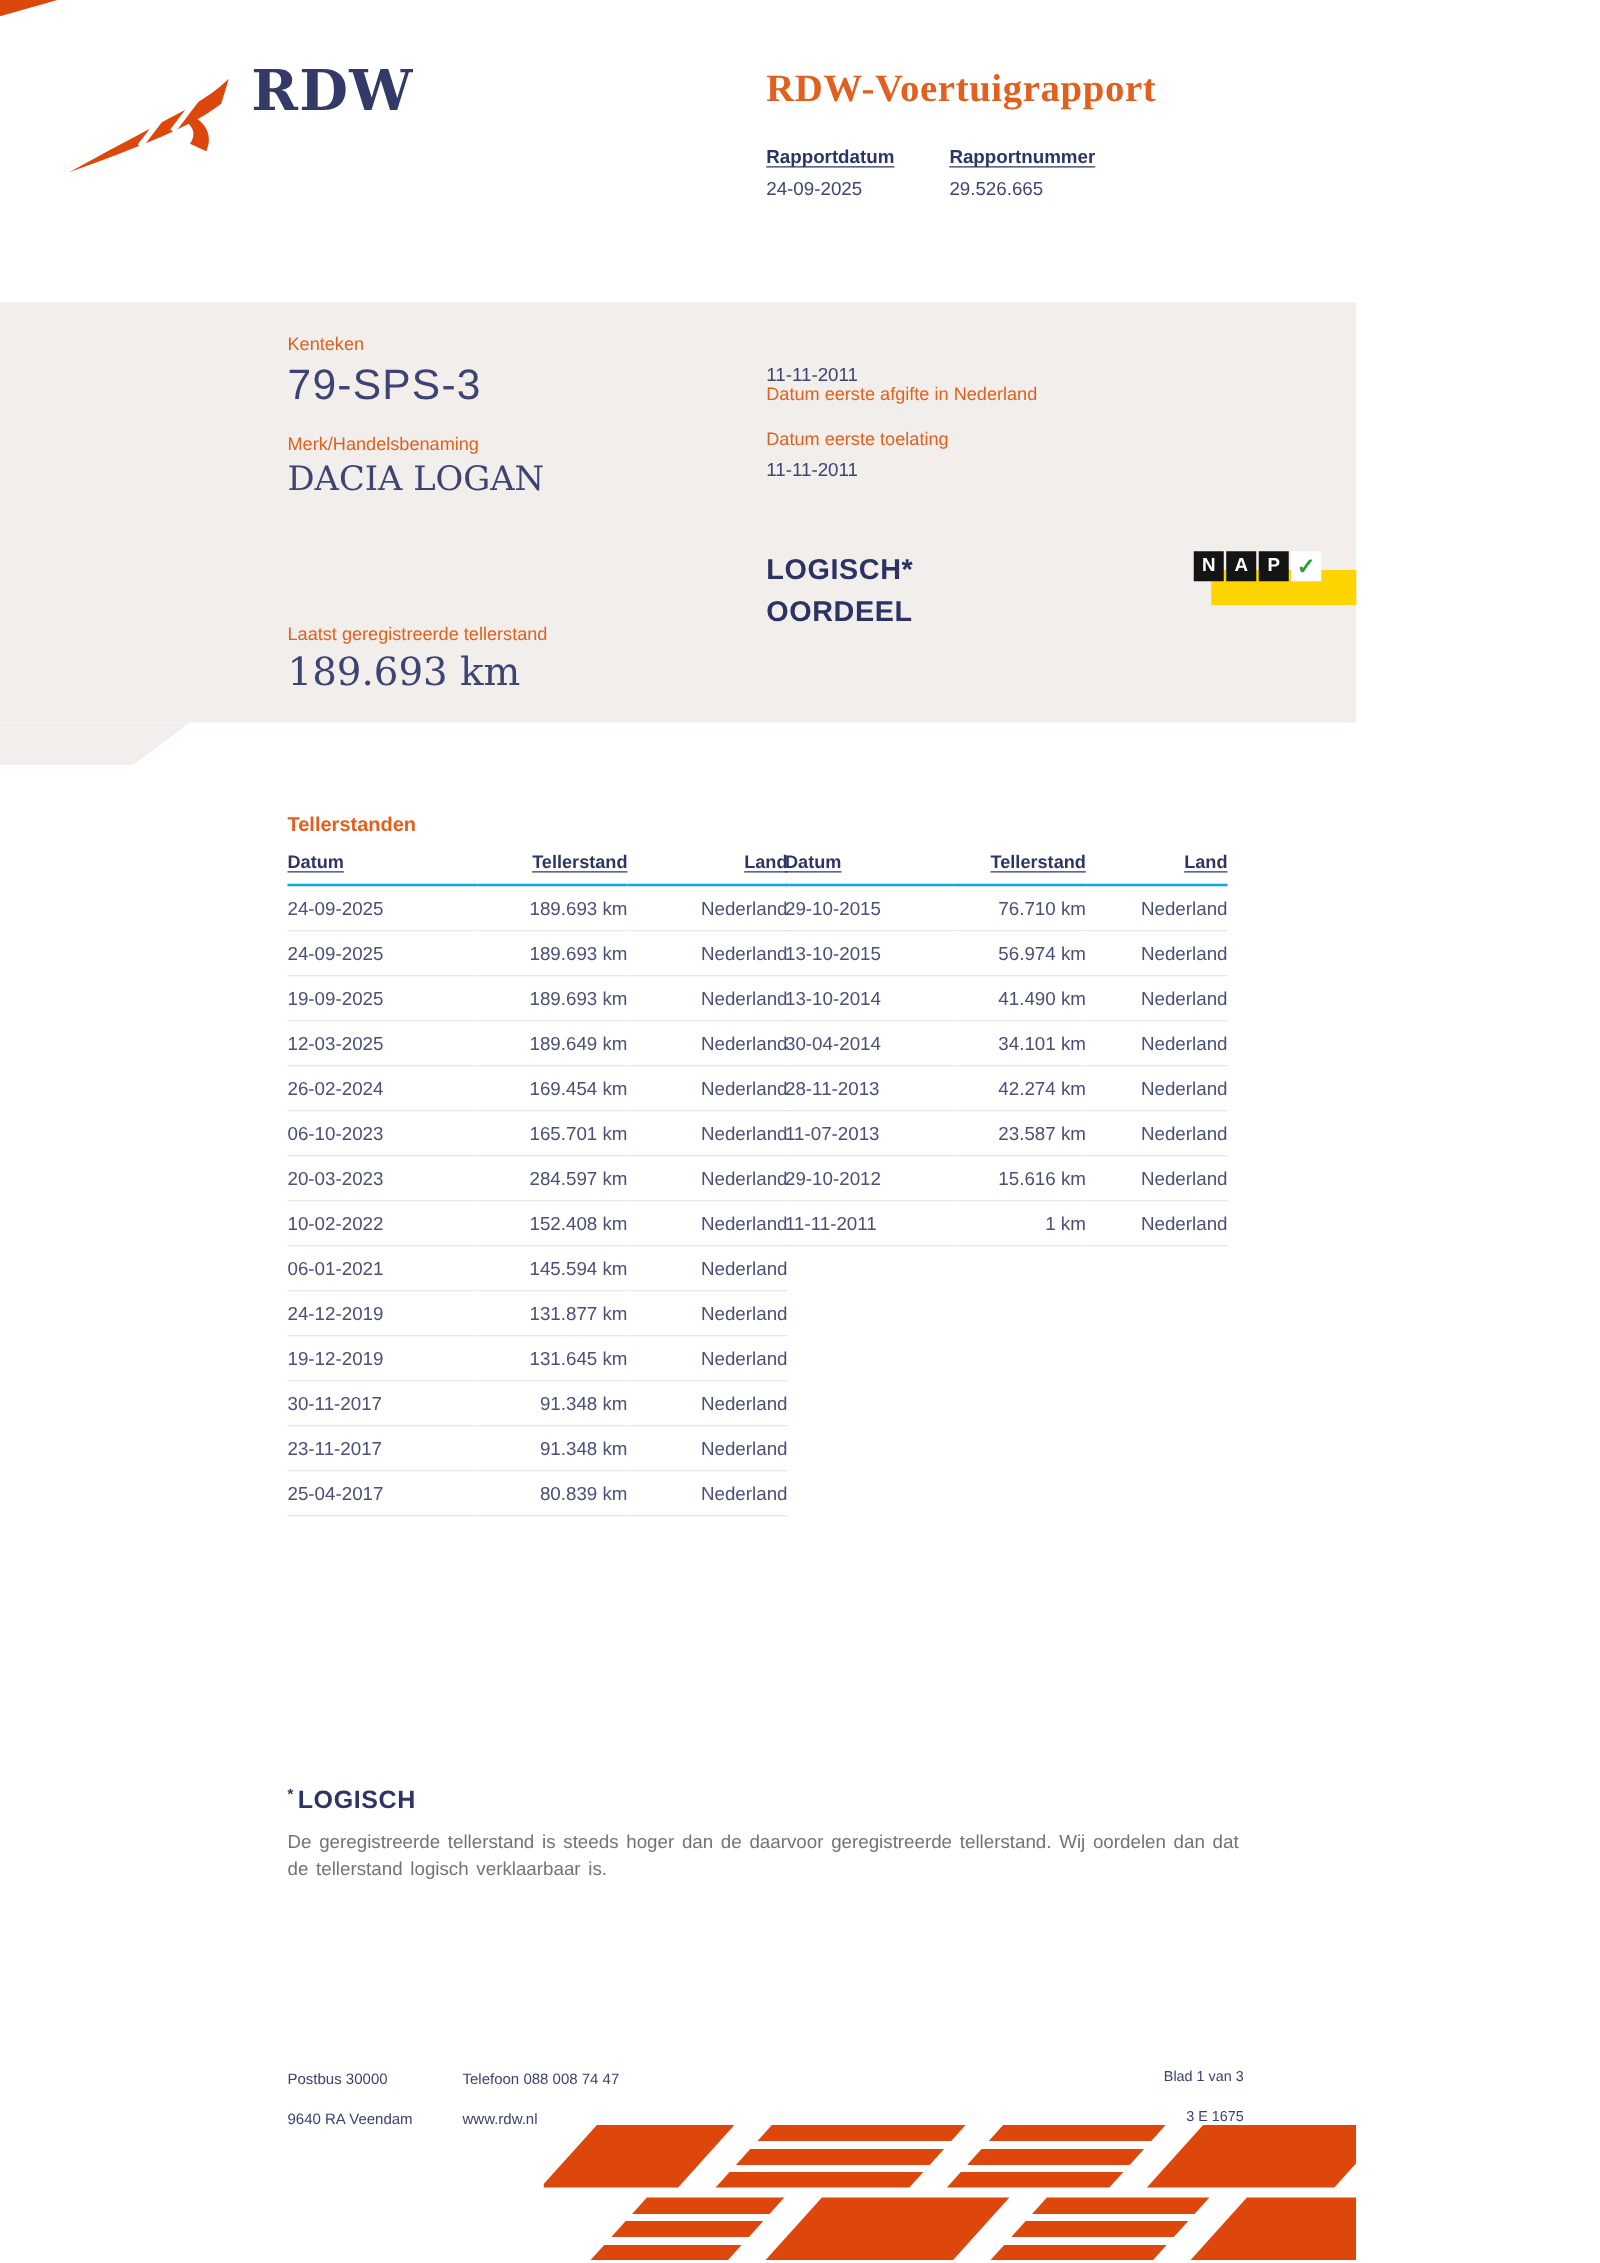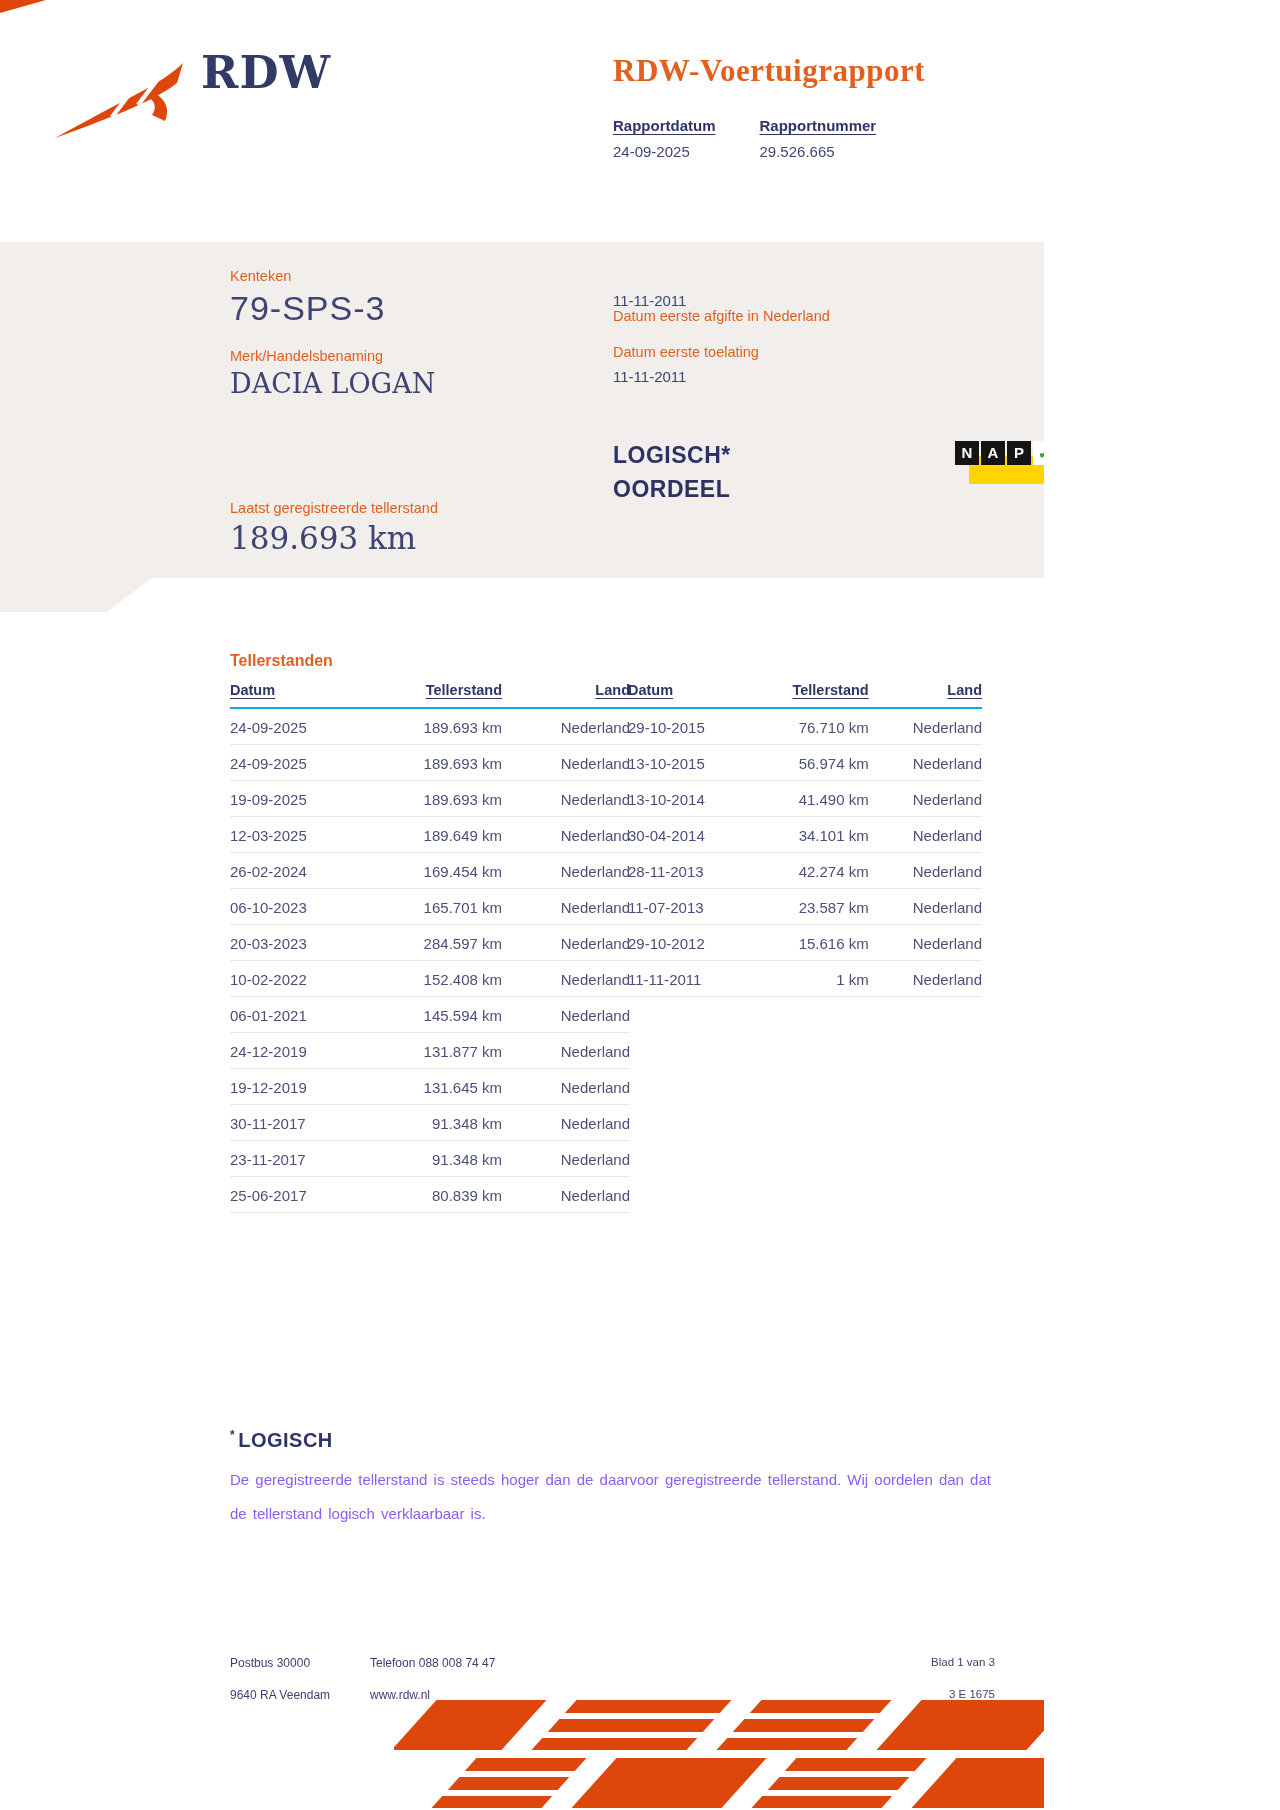--- a/index.html
+++ b/index.html
@@ -1,18 +1,18 @@
 <!DOCTYPE html>
 <html><head>
 <meta charset="utf-8">
 <style>
   html,body{margin:0;padding:0;background:#ffffff;}
   .page{
     position:relative;width:1044px;height:1810px;background:#ffffff;
-    font-family:"Liberation Sans",sans-serif;overflow:hidden;
+    font-family:"Liberation Sans",sans-serif;overflow:hidden;padding-left:41px;
   }
   
   .corner-accent{position:absolute;top:0;left:0;width:46px;height:13px;background:#de470b;
     clip-path:polygon(0 0,100% 0,0 100%);}
   
   .logo{position:absolute;left:52px;top:60px;width:138px;height:84px;}
   .wordmark{position:absolute;left:201px;top:46px;font-family:"DejaVu Serif",serif;
     font-weight:700;font-size:45px;color:#333a68;letter-spacing:1px;}
   .doc-title{position:absolute;left:613px;top:53px;font-family:"Liberation Serif",serif;
     font-weight:700;font-size:31px;color:#e2601e;letter-spacing:0.5px;}
@@ -48,21 +48,21 @@
   thead th span{text-decoration:underline;text-underline-offset:3px;}
   th.c0,td.c0{text-align:left;width:38%;}
   th.c1,td.c1{text-align:right;width:30%;}
   th.c2,td.c2{text-align:right;width:32%;}
   tbody td{font-size:15px;color:#4a5078;padding:10px 0 8px;border-bottom:1px solid #e9e6e4;}
   
   .verdict-heading{position:absolute;left:230px;top:1428px;font-size:20px;font-weight:700;
     color:#2e3566;letter-spacing:0.5px;}
   .verdict-heading sup{font-size:12px;margin-right:3px;}
   .verdict-body{position:absolute;left:230px;top:1463px;width:778px;font-size:15px;
-    color:#8b5cf6;line-height:34px;word-spacing:2px;}
+    color:#737373;line-height:22px;word-spacing:2px;}
   
   .footer{position:absolute;left:230px;top:1656px;width:765px;font-size:12px;color:#3b4270;}
   .footer .l1{position:absolute;top:0;}
   .footer .l2{position:absolute;top:32px;}
   .fc1{left:0;}
   .fc2{left:140px;}
   .fc3{right:0;text-align:right;font-size:11.5px;}
   
   .deco{position:absolute;right:0;bottom:0;width:650px;height:112px;overflow:hidden;}
   .bar{position:absolute;height:50px;transform:skewX(-42deg);background:#de470b;}
@@ -200,21 +200,21 @@
             <td class="c0">30-11-2017</td>
             <td class="c1">91.348 km</td>
             <td class="c2">Nederland</td>
           </tr>
           <tr>
             <td class="c0">23-11-2017</td>
             <td class="c1">91.348 km</td>
             <td class="c2">Nederland</td>
           </tr>
           <tr>
-            <td class="c0">25-06-2017</td>
+            <td class="c0">25-04-2017</td>
             <td class="c1">80.839 km</td>
             <td class="c2">Nederland</td>
           </tr>
         </tbody>
     </table>
   </div>
 
   <div class="meter-table right">
     <table>
       <thead>

